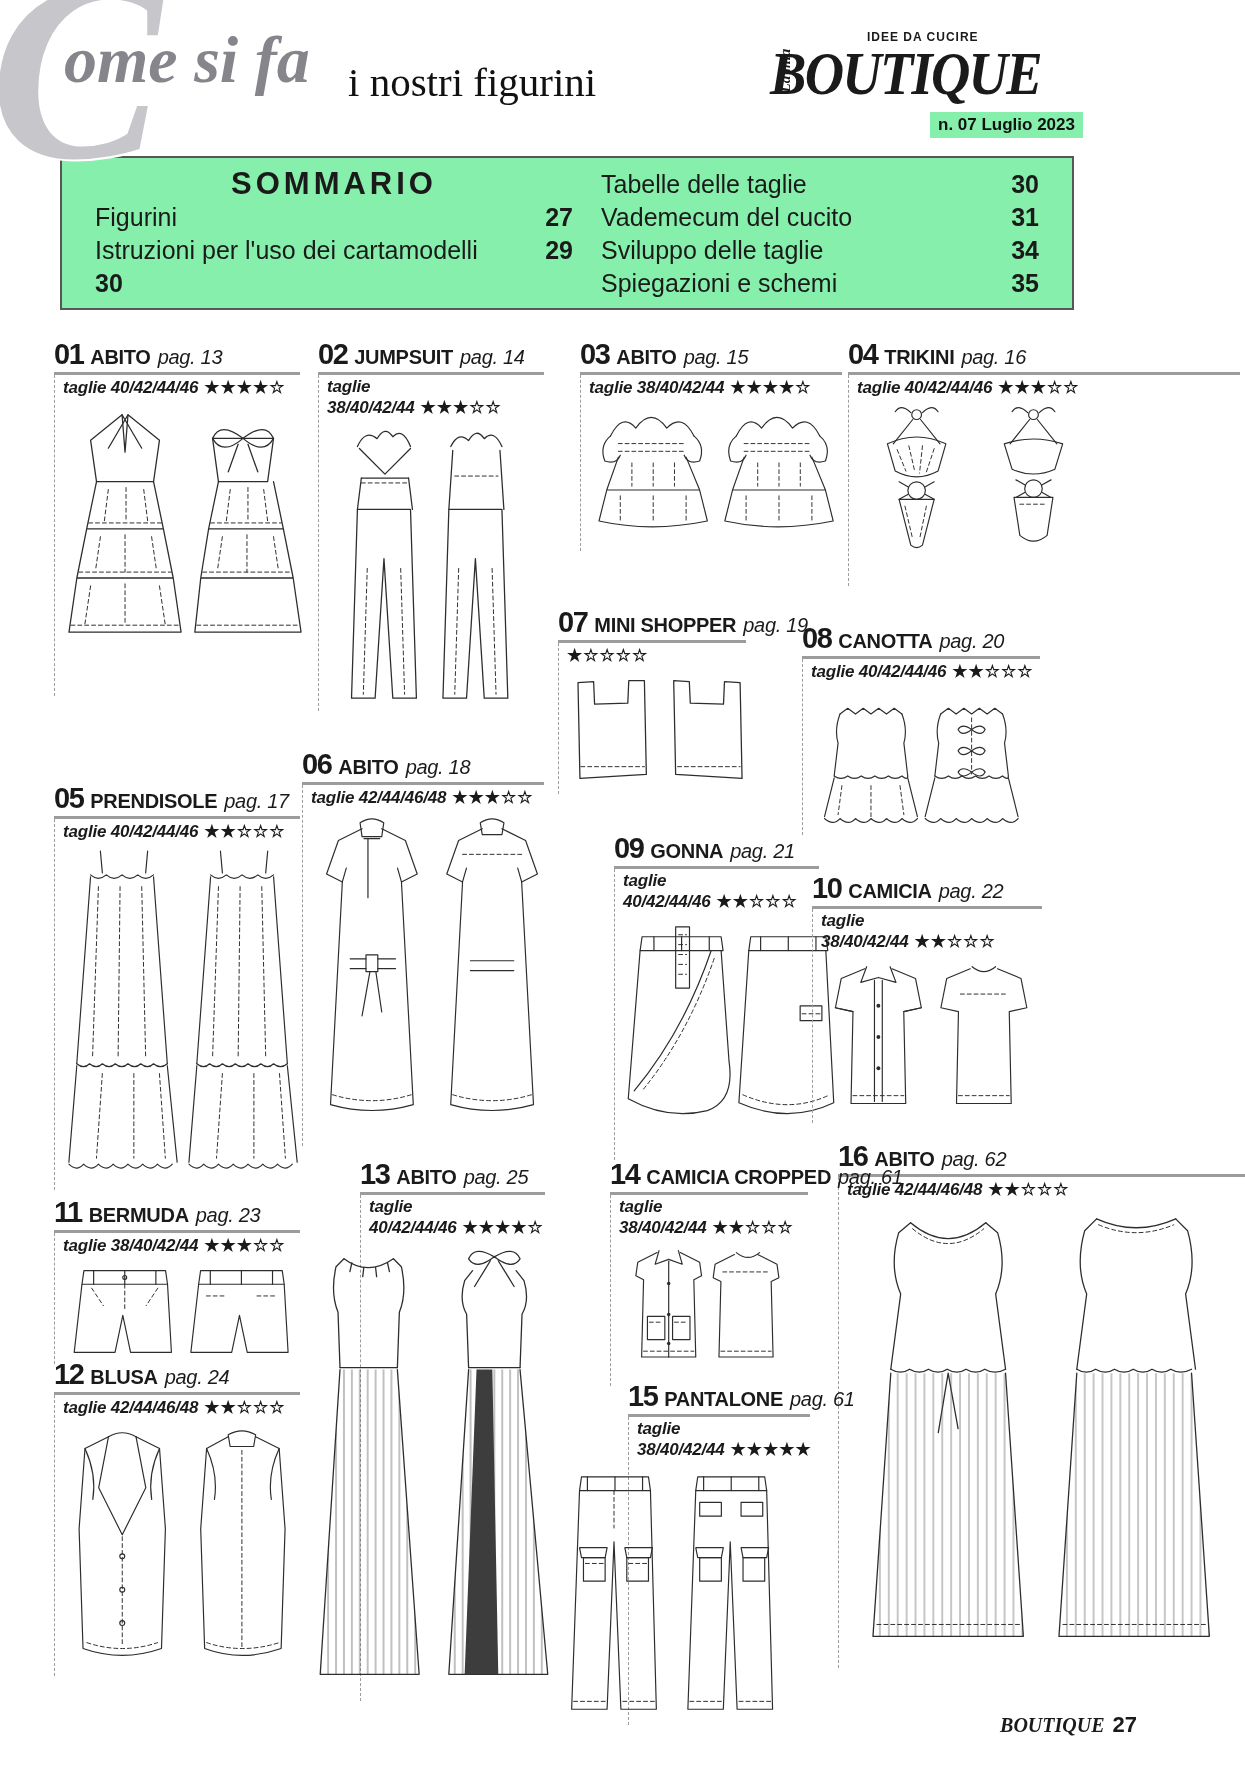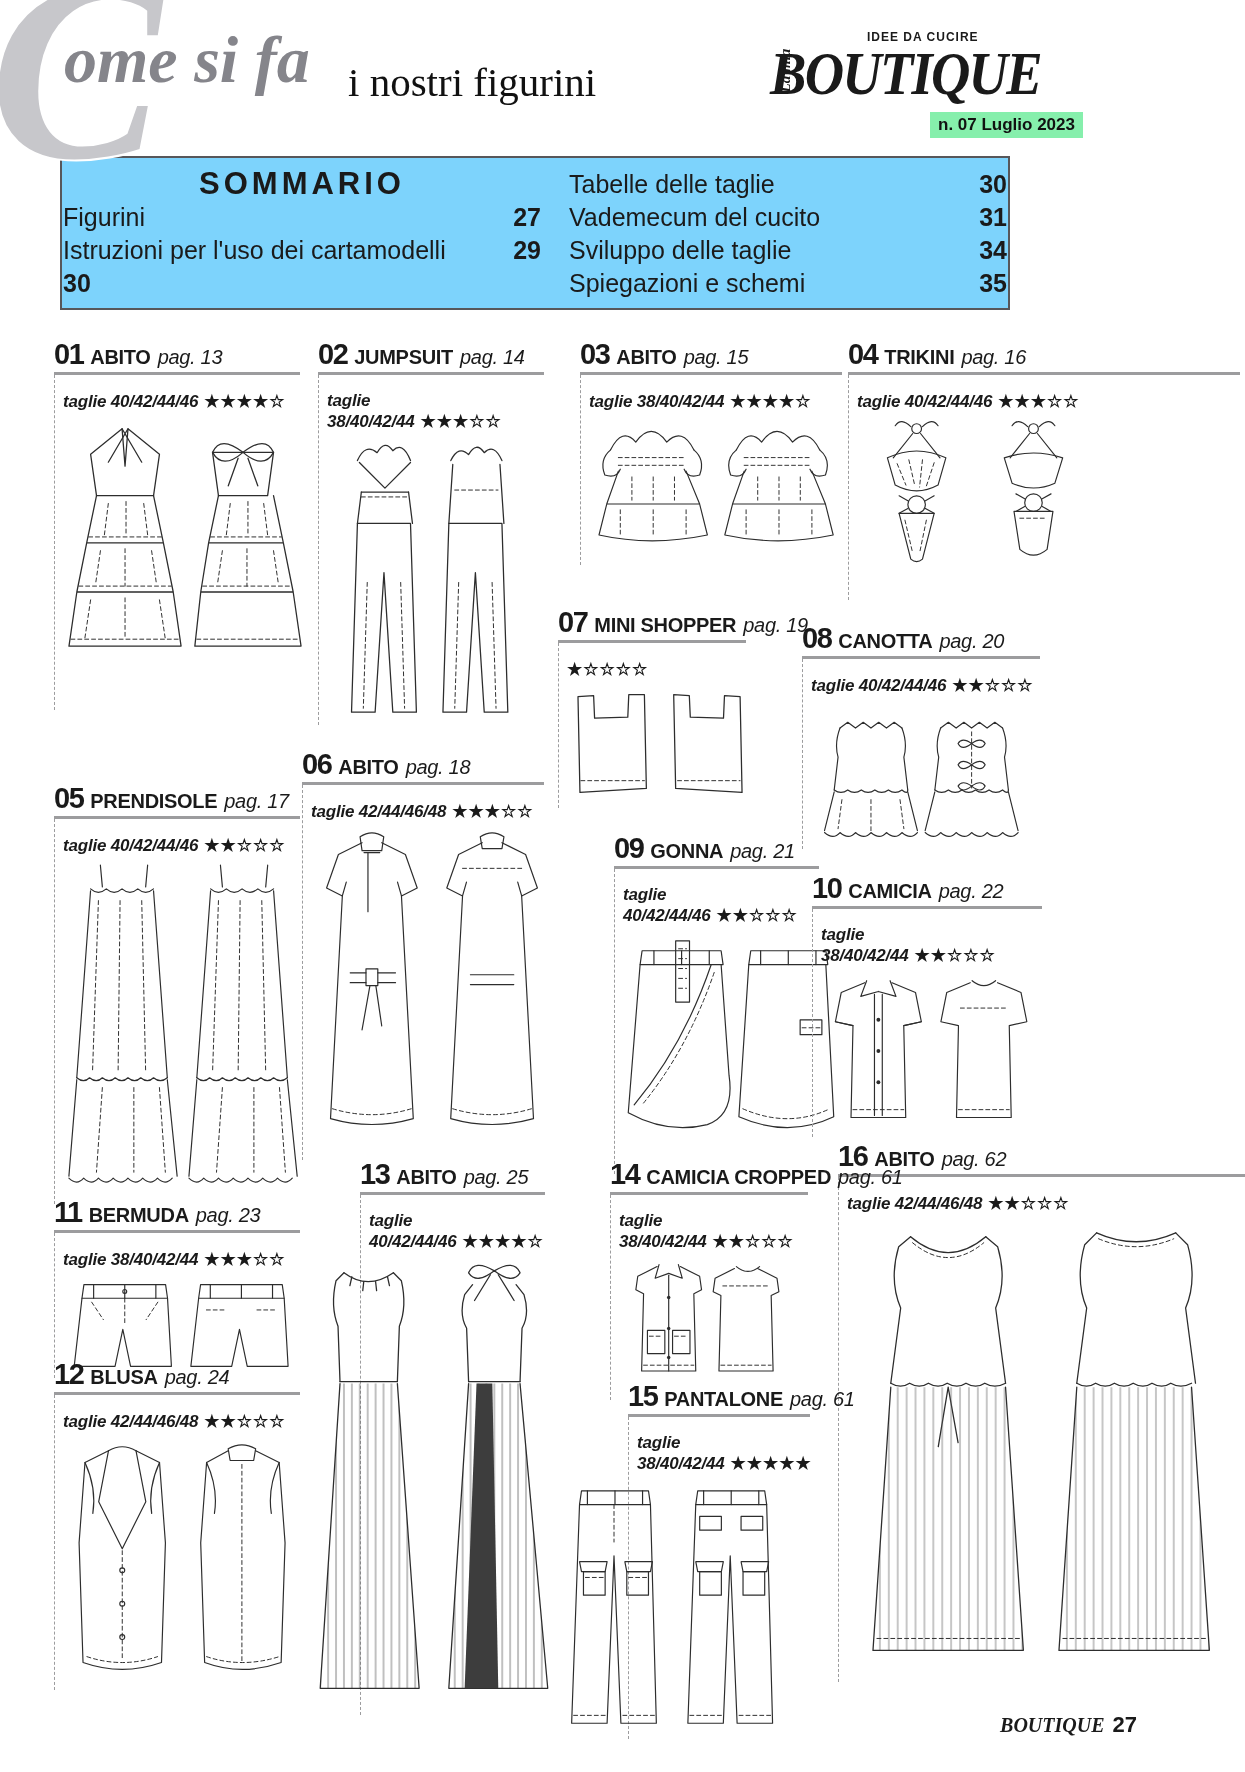--- a/index.html
+++ b/index.html
@@ -20,39 +20,39 @@
               font-weight:bold;font-size:62px;line-height:58px;letter-spacing:-2px;
               transform:scaleX(.88);transform-origin:left;white-space:nowrap;}
   .logo-lamia{position:absolute;left:764px;top:62px;font-family:"Liberation Serif",serif;
               font-style:italic;font-weight:bold;font-size:15px;transform:rotate(-90deg);
               transform-origin:center;z-index:5;}
   .logo-issue{position:absolute;left:930px;top:112px;background:#86efac;color:#111;
               font-size:17px;font-weight:bold;padding:3px 8px;z-index:4;}
 
   
   .sommario{position:absolute;left:60px;top:156px;width:944px;height:132px;
-            background:#7dd3fc;border:2px solid #57575a;padding:9px 1px;z-index:2;
+            background:#86efac;border:2px solid #57575a;padding:9px 33px;z-index:2;
             display:flex;}
   .som-col{display:flex;flex-direction:column;}
   .som-col.left{width:478px;}
   .som-col.right{flex:1;margin-left:28px;}
   .som-title{font-size:31px;font-weight:bold;letter-spacing:4px;text-align:center;
              line-height:34px;}
   .som-row{display:flex;justify-content:space-between;align-items:baseline;
            font-size:25px;line-height:33px;}
   .som-row .pg{font-weight:bold;}
 
   
   .item{position:absolute;z-index:1;}
   .ihead{display:flex;align-items:baseline;gap:7px;white-space:nowrap;letter-spacing:-.3px;}
   .ihead .num{font-size:29px;font-weight:bold;letter-spacing:-1.5px;}
   .ihead .nm{font-size:20px;font-weight:bold;}
   .ihead .pg{font-size:20px;font-style:italic;}
   .irule{height:3px;background:#9c9c9e;margin-top:1px;}
-  .ibody{border-left:1px dashed #9c9c9e;padding:16px 0 0 8px;}
+  .ibody{border-left:1px dashed #9c9c9e;padding:2px 0 0 8px;}
   .taglie{font-size:17px;font-weight:bold;font-style:italic;letter-spacing:-.2px;}
   .taglie .stars{font-style:normal;margin-left:6px;letter-spacing:1px;}
   .sketch{margin-top:3px;}
   .sketch svg{display:block;overflow:visible;}
   svg .d{stroke-dasharray:4 3;stroke-width:1;}
   svg .f{fill:#2d2d2d;stroke:none;}
 
   
   .footer{position:absolute;top:1712px;right:108px;z-index:2;white-space:nowrap;}
   .footer .fb{font-family:"Liberation Serif",serif;font-style:italic;font-weight:bold;

